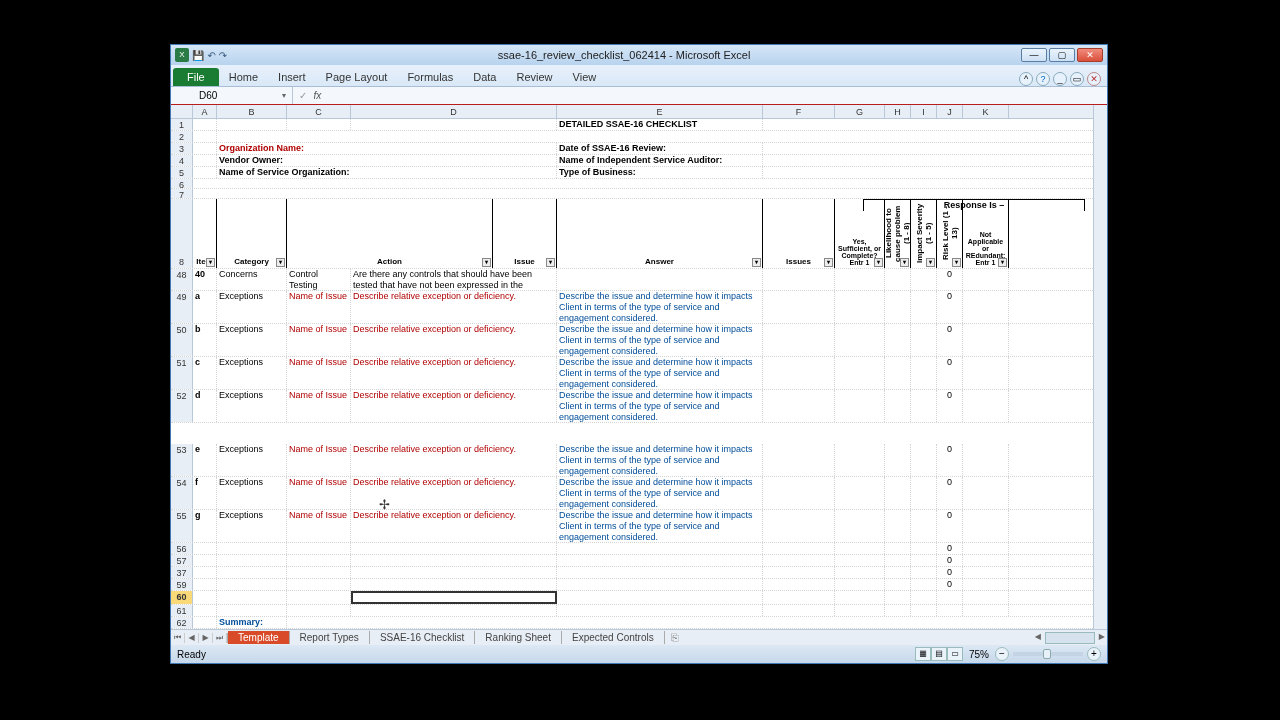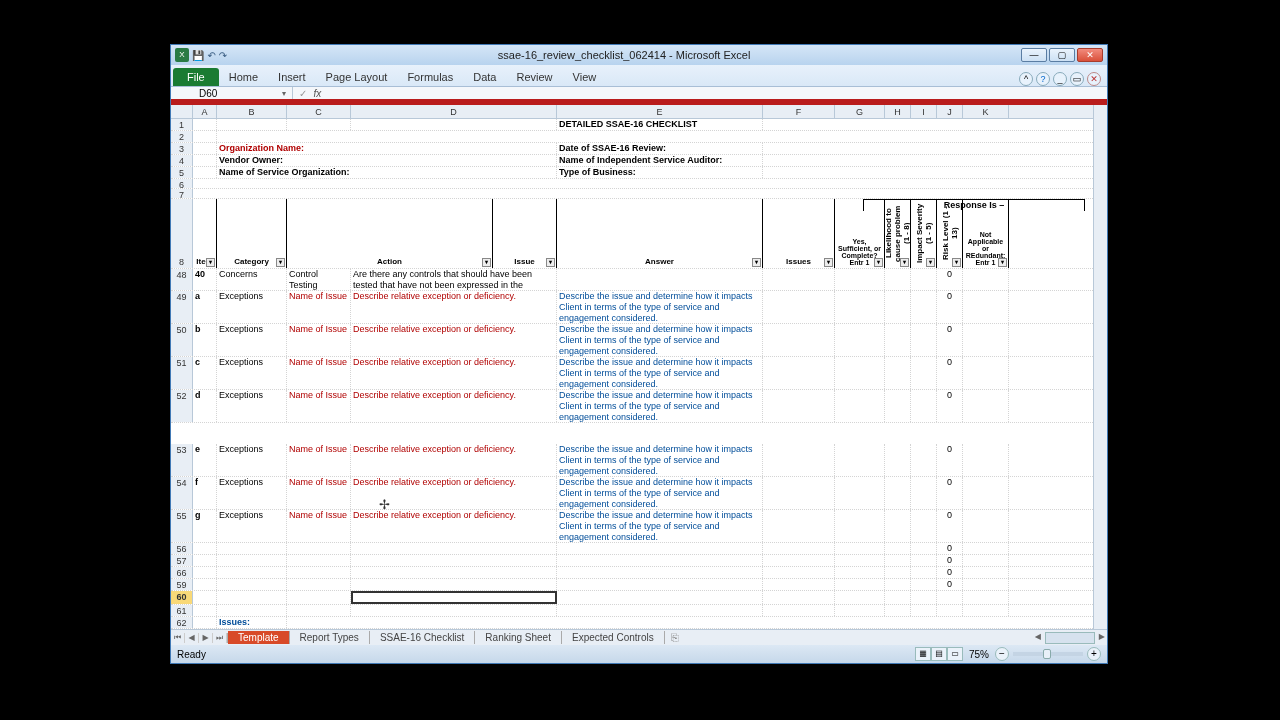--- a/index.html
+++ b/index.html
@@ -14,21 +14,21 @@
 .qat { display: flex; gap: 3px; align-items: center; }
 .qat span { font-size: 10px; color: #3a5d82; }
 
 .ribbon { height: 22px; background: linear-gradient(#e8f1fb,#d9e8f7); display: flex; align-items: flex-end; border-bottom: 1px solid #a8bed6; }
 .file-tab { background: #1a7b32; color: #fff; padding: 3px 14px; font-size: 11px; border-radius: 3px 3px 0 0; margin-left: 2px; }
 .ribbon-tab { padding: 3px 10px; font-size: 11px; color: #333; }
 .ribbon-right { margin-left: auto; display: flex; gap: 3px; padding-right: 6px; }
 .ribbon-right span { width: 14px; height: 14px; border: 1px solid #8ab; border-radius: 8px; font-size: 9px; text-align: center; line-height: 12px; background: #e8f2fc; }
 .ribbon-right .close2 { color: #b33; border-color: #b88; }
 
-.formula-bar { height: 18px; display: flex; border-bottom: 6px solid #b91c1c; background: #f4f7fb; font-size: 10px; }
+.formula-bar { height: 18px; display: flex; border-bottom: 1px solid #b91c1c; background: #f4f7fb; font-size: 10px; }
 .name-box { width: 100px; border-right: 1px solid #b8c8d8; padding: 0 6px; display: flex; align-items: center; justify-content: space-between; }
 .name-box .dd { color: #666; font-size: 8px; }
 .fx-area { display: flex; align-items: center; gap: 6px; padding: 0 6px; }
 .fx-area .fx { font-style: italic; color: #555; }
 
 .sheet-area { flex: 1; display: flex; overflow: hidden; position: relative; }
 .col-headers { display: flex; height: 14px; background: #e8eef5; border-bottom: 1px solid #b8c8d8; font-size: 9px; }
 .col-h { border-right: 1px solid #b8c8d8; text-align: center; line-height: 14px; color: #333; }
 .grid-body { position: relative; font-size: 9px; }
 .row { display: flex; border-bottom: 1px dotted #d4d4d4; position: relative; }
@@ -356,21 +356,21 @@
               <div class="cell " style="width: 206px;"></div>
               <div class="cell blue" style="width: 206px;"></div>
               <div class="cell " style="width: 72px;"></div>
               <div class="cell " style="width: 50px;"></div>
               <div class="cell " style="width: 26px;"></div>
               <div class="cell " style="width: 26px;"></div>
               <div class="cell " style="width: 26px; text-align: center;">0</div>
               <div class="cell " style="width: 46px;"></div>
             </div>
             <div class="row" style="height: 12px;">
-              <div class="row-num">66</div>
+              <div class="row-num">37</div>
               <div class="cell bold" style="width: 24px;"></div>
               <div class="cell " style="width: 70px;"></div>
               <div class="cell " style="width: 64px;"></div>
               <div class="cell " style="width: 206px;"></div>
               <div class="cell blue" style="width: 206px;"></div>
               <div class="cell " style="width: 72px;"></div>
               <div class="cell " style="width: 50px;"></div>
               <div class="cell " style="width: 26px;"></div>
               <div class="cell " style="width: 26px;"></div>
               <div class="cell " style="width: 26px; text-align: center;">0</div>
@@ -414,21 +414,21 @@
               <div class="cell " style="width: 72px;"></div>
               <div class="cell " style="width: 50px;"></div>
               <div class="cell " style="width: 26px;"></div>
               <div class="cell " style="width: 26px;"></div>
               <div class="cell " style="width: 26px; text-align: center;"></div>
               <div class="cell " style="width: 46px;"></div>
             </div>
             <div class="row" style="height: 12px;">
               <div class="row-num">62</div>
               <div class="cell " style="width: 24px;"></div>
-              <div class="cell bold blue" style="width: 70px;">Issues:</div>
+              <div class="cell bold blue" style="width: 70px;">Summary:</div>
             </div>
             <div class="row" style="height: 12px;">
               <div class="row-num">63</div>
               <div class="cell " style="width: 24px;"></div>
               <div class="cell " style="width: 70px;">Type Risk</div>
               <div class="cell " style="width: 64px;">0</div>
             </div>
           </div>
 
         <span class="cursor-plus" style="left:208px; top:378px;">✢</span>

